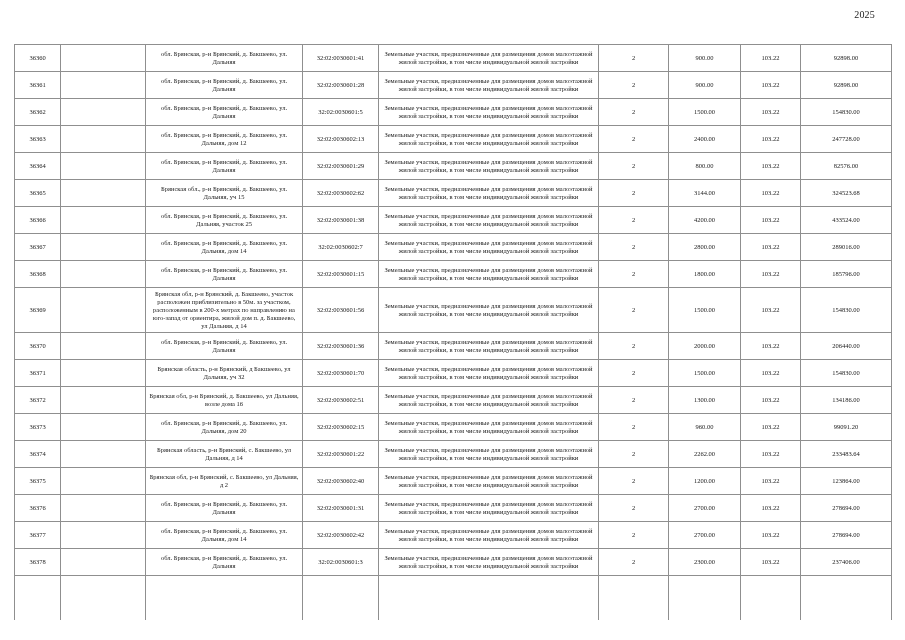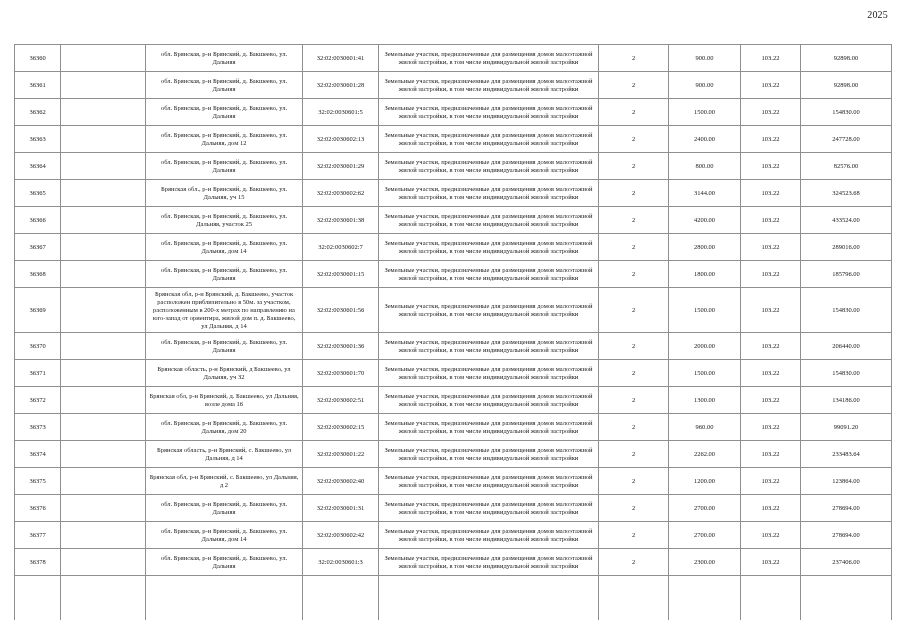--- a/index.html
+++ b/index.html
@@ -7,21 +7,21 @@
   body {
     background: #ffffff;
     font-family: "Liberation Serif", serif;
     color: #1c1c1c;
     overflow: hidden;
     position: relative;
   }
   .page-number {
     position: absolute;
     top: 9px;
-    right: 17px;
+    right: 30px;
     font-size: 10px;
     letter-spacing: 0.2px;
   }
   table.land-table {
     position: absolute;
     left: 14px;
     top: 44px;
     width: 877px;
     border-collapse: collapse;
     table-layout: fixed;

